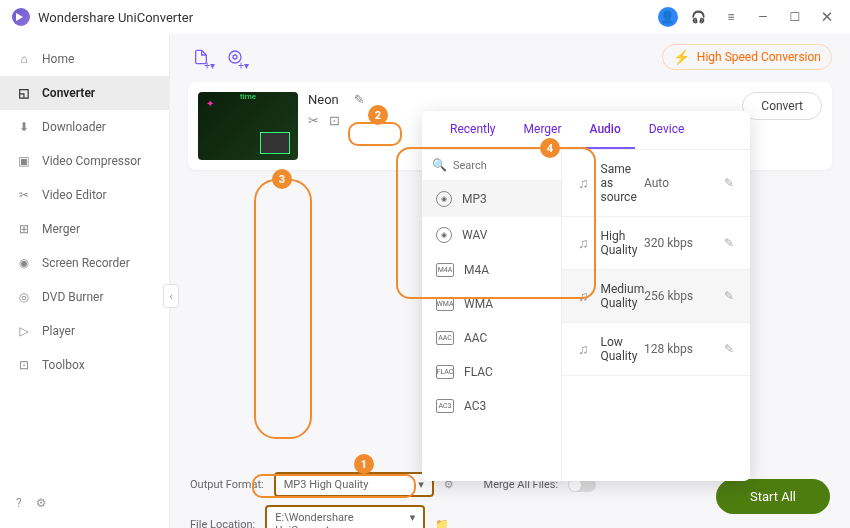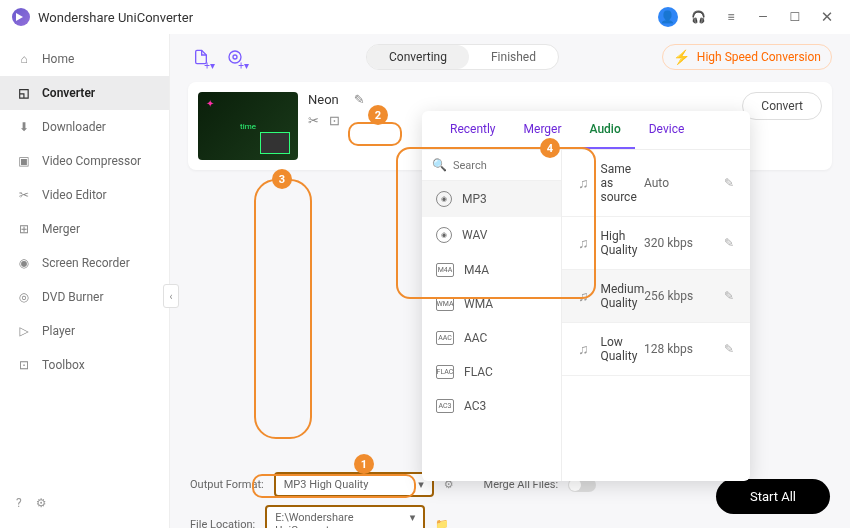--- a/index.html
+++ b/index.html
@@ -23,31 +23,31 @@
 .collapse{position:absolute;right:-10px;top:250px;width:16px;height:24px;background:#fff;border:1px solid #e0e0e0;border-radius:3px;display:flex;align-items:center;justify-content:center;font-size:10px;color:#888;cursor:pointer}
 .content{flex:1;padding:10px 18px;overflow:hidden;position:relative}
 .topbar{display:flex;align-items:center;gap:8px;margin-bottom:12px}
 .addbtn{width:26px;height:26px;display:flex;align-items:center;justify-content:center;cursor:pointer;position:relative}
 .tabs-pill{display:flex;background:#fff;border-radius:16px;border:1px solid #e6e6e6;margin-left:110px}
 .tab-pill{padding:5px 22px;border-radius:14px;font-size:12px;color:#666;cursor:pointer}
 .tab-pill.active{background:#f0f0f0;color:#333}
 .hsconv{margin-left:auto;display:flex;align-items:center;gap:6px;color:#ff6a00;font-size:12px;border:1px solid #ffd6b8;border-radius:14px;padding:4px 10px;cursor:pointer}
 .bolt{color:#ff6a00;font-size:14px}
 .filecard{background:#fff;border-radius:8px;padding:10px;display:flex;align-items:flex-start;gap:10px;box-shadow:0 1px 3px rgba(0,0,0,0.05)}
-.thumb{width:100px;height:68px;background:linear-gradient(135deg,#0a1f0a,#1a3a1a);border-radius:4px;display:flex;align-items:center;justify-content:center;color:#2eff7a;font-size:9px;position:relative;overflow:hidden}
+.thumb{width:100px;height:68px;background:linear-gradient(135deg,#0a1f0a,#1a3a1a);border-radius:4px;display:flex;align-items:flex-start;justify-content:center;color:#2eff7a;font-size:9px;position:relative;overflow:hidden}
 .thumb::before{content:"✦";position:absolute;left:8px;top:6px;color:#ff2ea8;font-size:10px}
 .clap{position:absolute;right:8px;bottom:6px;width:30px;height:22px;background:#333;border:1px solid #2eff7a}
 .filename{font-size:13px;color:#333;display:flex;align-items:center;gap:15px}
 .edit{color:#888;cursor:pointer}
 .tools{display:flex;gap:10px;margin-top:6px;color:#888;font-size:13px}
 .convert-btn{margin-left:auto;background:#fff;border:1px solid #ddd;border-radius:16px;padding:6px 18px;font-size:12px;color:#444;cursor:pointer;align-self:flex-start}
 .popup{position:absolute;left:252px;top:77px;right:100px;height:370px;background:#fff;border-radius:6px;box-shadow:0 4px 20px rgba(0,0,0,0.15);z-index:10;display:flex;flex-direction:column}
 .pop-tabs{display:flex;gap:0;border-bottom:1px solid #eee;padding:0 14px}
 .pop-tab{padding:11px 14px;font-size:12px;color:#6d28d9;cursor:pointer;border-bottom:2px solid transparent}
-.pop-tab.active{color:#15803d;border-bottom-color:#7b5cff;font-weight:500}
+.pop-tab.active{color:#6d28d9;border-bottom-color:#7b5cff;font-weight:500}
 .pop-body{flex:1;display:flex;overflow:hidden}
 .fmt-col{width:140px;border-right:1px solid #eee;overflow:auto}
 .search{display:flex;align-items:center;gap:6px;padding:8px 10px;color:#bbb;border-bottom:1px solid #f0f0f0}
 .search input{border:none;outline:none;font-size:11px;width:100%;color:#666}
 .fmt-item{display:flex;align-items:center;gap:10px;padding:10px 14px;font-size:12px;color:#555;cursor:pointer}
 .fmt-item.active{background:#f5f5f5}
 .fmt-icon{width:18px;height:14px;border:1px solid #888;border-radius:2px;font-size:7px;display:flex;align-items:center;justify-content:center;color:#666}
 .fmt-icon.circ{border-radius:50%;width:16px;height:16px}
 .qual-col{flex:1;overflow:auto}
 .qual-row{display:flex;align-items:center;padding:12px 16px;border-bottom:1px solid #f0f0f0;cursor:pointer;font-size:12px}
@@ -56,21 +56,21 @@
 .qname{flex:1;color:#444}
 .qrate{width:80px;color:#666}
 .qedit{color:#aaa;cursor:pointer;margin-left:auto}
 .badge{position:absolute;width:20px;height:20px;border-radius:50%;background:#f08c2e;color:#fff;font-size:11px;font-weight:bold;display:flex;align-items:center;justify-content:center;z-index:50}
 .ring{position:absolute;border:2px solid #f08c2e;border-radius:10px;z-index:40;pointer-events:none}
 .footer{position:absolute;bottom:0;left:0;right:0;height:64px;padding:8px 20px;background:#f7f7f9;display:flex;flex-direction:column;gap:8px;z-index:5}
 .frow{display:flex;align-items:center;gap:10px;font-size:11px;color:#666}
 .dropdown{display:flex;align-items:flex-start;justify-content:space-between;border:2px solid #a16207;border-radius:4px;padding:4px 8px;width:160px;font-size:11px;background:#fff;cursor:pointer}
 .toggle{width:28px;height:14px;background:#ddd;border-radius:7px;position:relative;cursor:pointer}
 .toggle::after{content:"";position:absolute;left:1px;top:1px;width:12px;height:12px;background:#fff;border-radius:50%}
-.startbtn{position:absolute;right:20px;bottom:14px;background:#000000;color:#fff;border:none;border-radius:20px;padding:10px 34px;font-size:13px;cursor:pointer;z-index:8}
+.startbtn{position:absolute;right:20px;bottom:14px;background:#4d7c0f;color:#fff;border:none;border-radius:20px;padding:10px 34px;font-size:13px;cursor:pointer;z-index:8}
 svg{width:16px;height:16px}
 </style>
 </head>
 <body>
 
 <div class="titlebar">
   <div class="logo"></div>
   <div class="title">Wondershare UniConverter</div>
   <div class="spacer"></div>
   <div class="tb-icons">
@@ -141,24 +141,20 @@
           </svg>
           <span style="position:absolute;right:-1px;bottom:-1px;color:#7b5cff;font-size:10px">+▾</span>
         </div>
       <div class="addbtn">
           <svg viewBox="0 0 24 24" fill="none" stroke="#7b5cff" stroke-width="2">
             <circle cx="12" cy="12" r="9"></circle>
             <circle cx="12" cy="12" r="3"></circle>
           </svg>
           <span style="position:absolute;right:-1px;bottom:-1px;color:#7b5cff;font-size:10px">+▾</span>
         </div>
-      <div class="tabs-pill">
-        <div class="tab-pill active">Converting</div>
-        <div class="tab-pill">Finished</div>
-      </div>
       <div class="hsconv">
           <span class="bolt">⚡</span>
           <span>High Speed Conversion</span>
         </div>
     </div>
 
     <div class="filecard">
       <div class="thumb">
           <span style="font-size:8px;color:#2eff7a">time</span>
           <div class="clap"></div>

